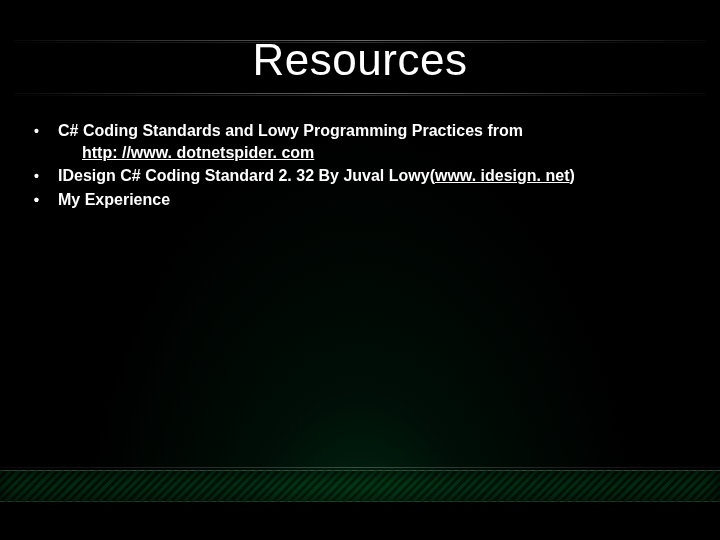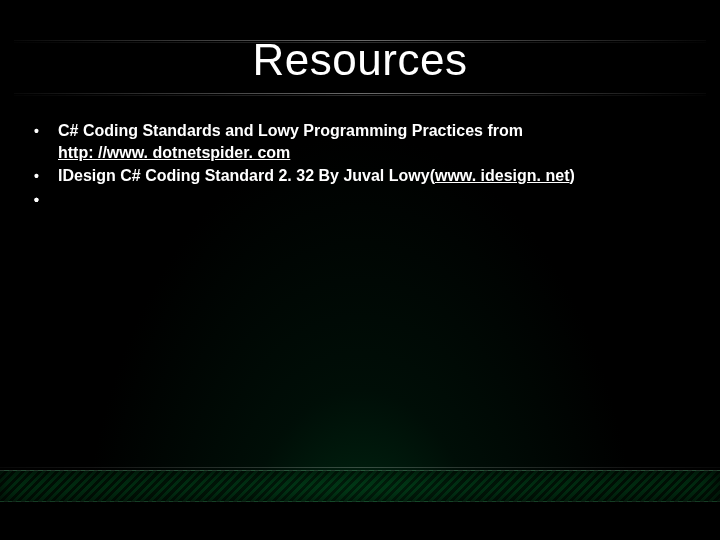--- a/index.html
+++ b/index.html
@@ -72,21 +72,21 @@
     left: 4px;
     top: 2px;
     font-size: 14px;
     line-height: 1.4;
   }
   .body-text { color: #fff; }
   .link {
     color: #fff;
     text-decoration: underline;
   }
-  .link.blockish { display: inline-block; }
+  .link.blockish { display: inline-block; margin-left: 24px; }
   .bottom-band {
     position: absolute;
     left: 0; right: 0;
     bottom: 22px;
     height: 30px;
     background:
       repeating-linear-gradient(135deg, rgba(0,80,30,0.55) 0 3px, rgba(0,30,10,0.55) 3px 6px);
     border-top: 1px solid rgba(255,255,255,0.15);
     border-bottom: 1px solid rgba(255,255,255,0.08);
     box-shadow: inset 0 0 18px rgba(0,0,0,0.8);
@@ -133,20 +133,21 @@
         <span class="body-text">IDesign C# Coding Standard 2. 32 By Juval Lowy(</span><span class="link">www. idesign. net</span><span class="body-text">)</span>
       </li>
 
       <li>
         <span class="bullet">•</span>
         <span class="body-text"></span><span class="body-text"></span>
       </li>
 
       <li>
         <span class="bullet">•</span>
+        <span class="body-text">My Experience</span>
       </li>
 
     </ul>
   </div>
 
   <div class="bottom-line l1"></div>
   <div class="bottom-band"></div>
   <div class="bottom-line l2"></div>
   <div class="bottom-strip"></div>
 

